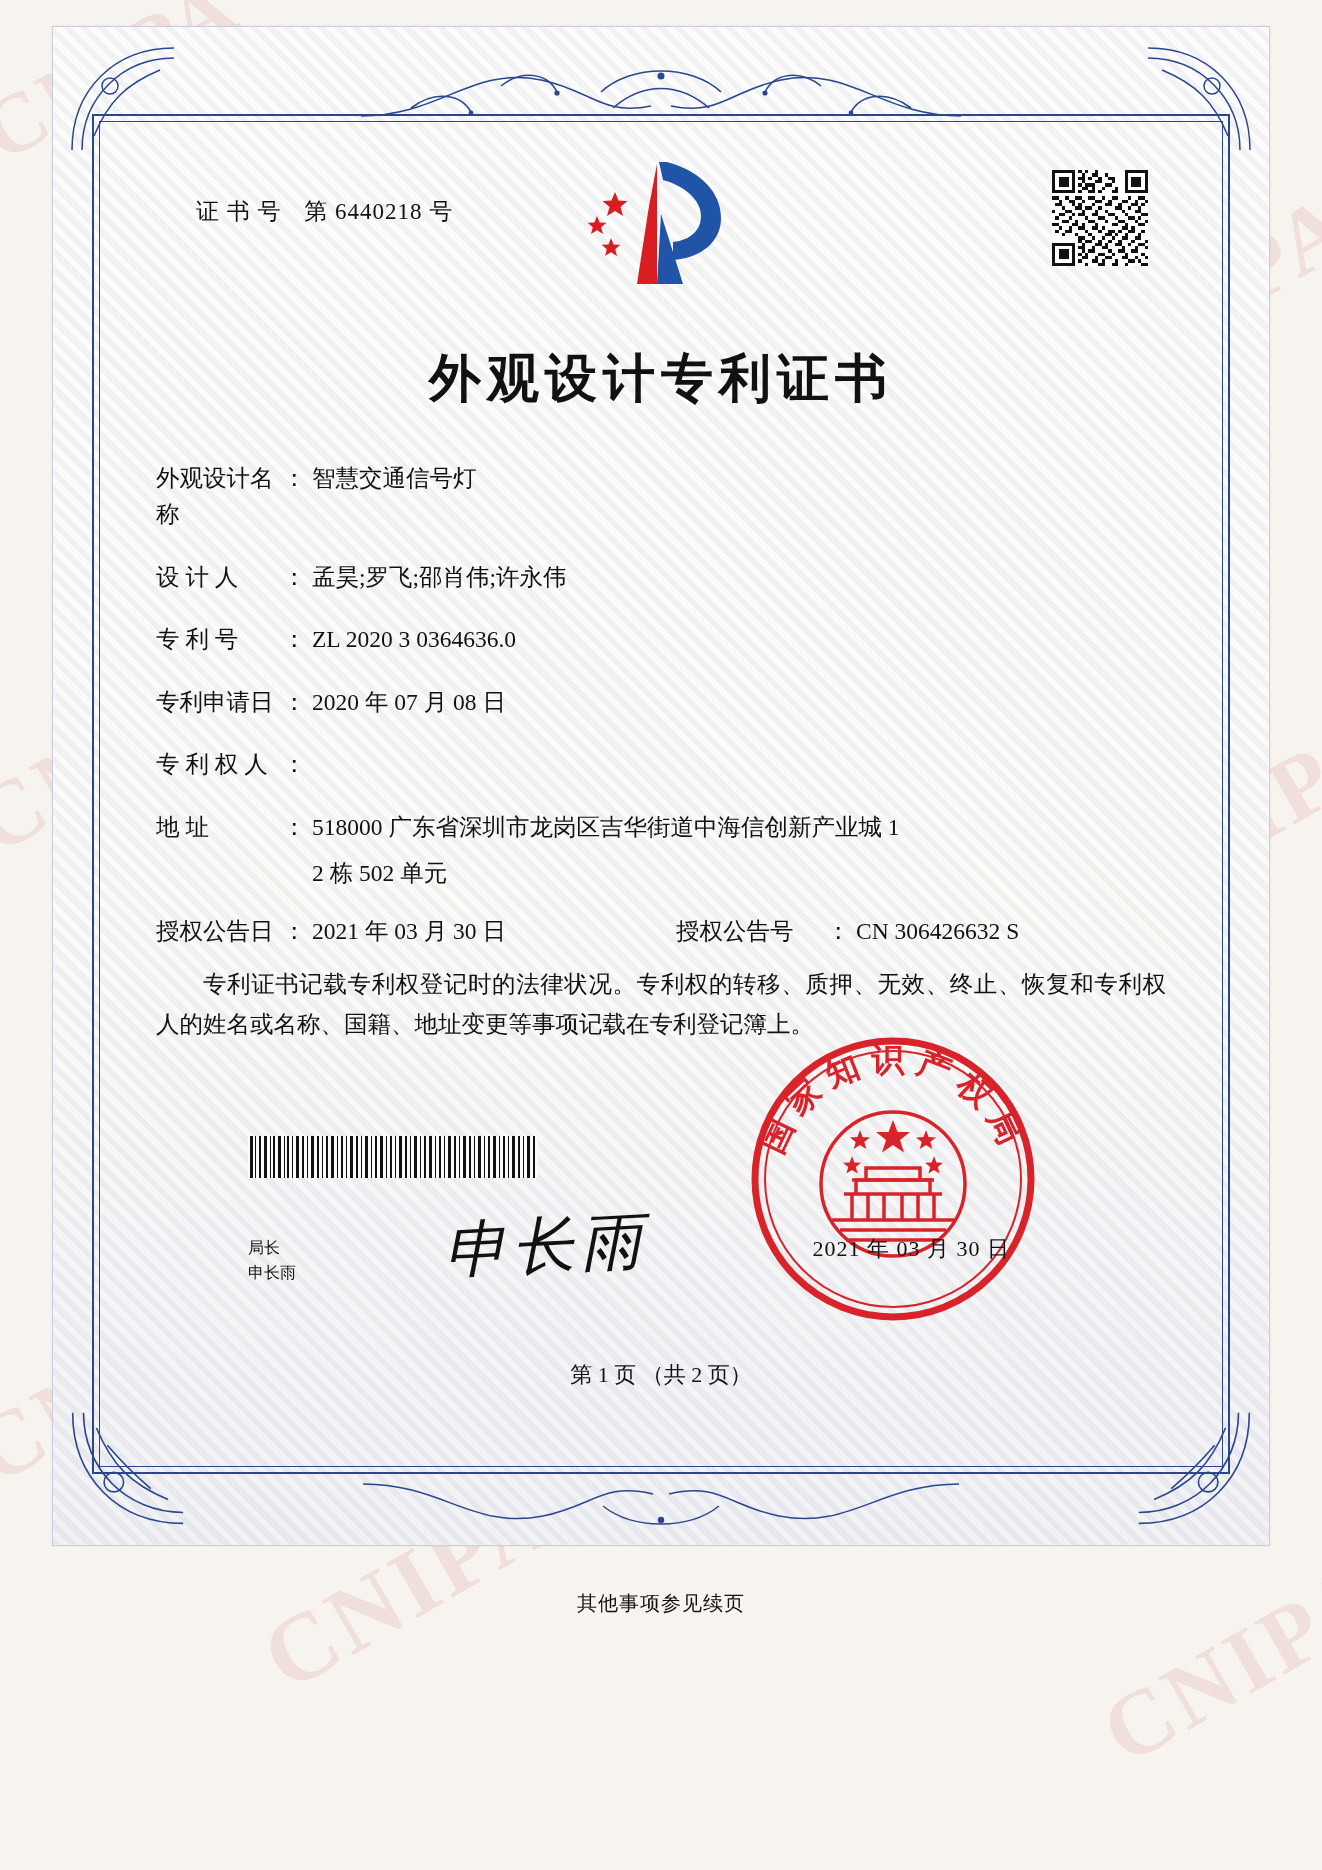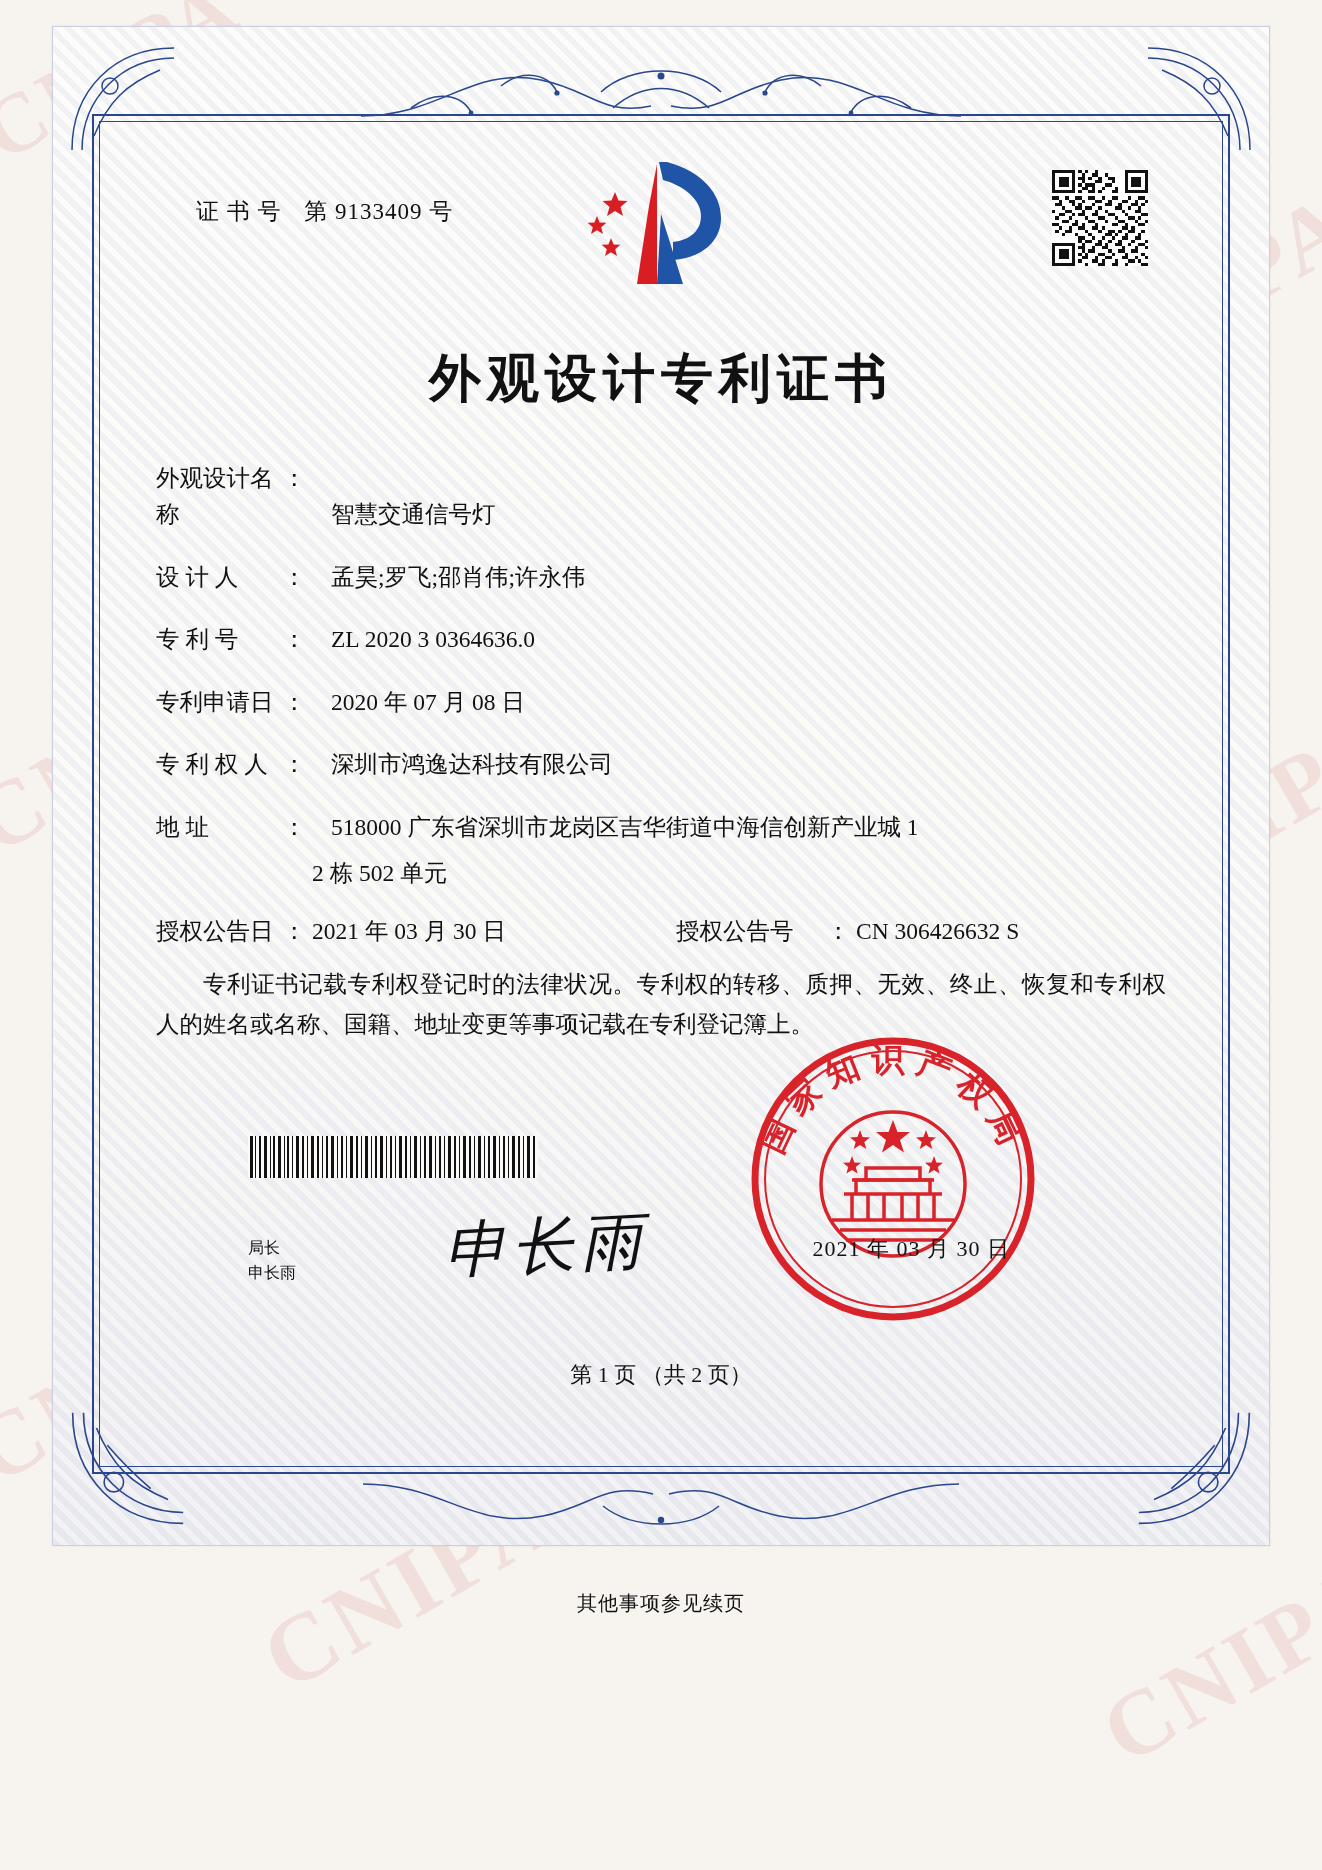--- a/index.html
+++ b/index.html
@@ -81,21 +81,21 @@
     color:#111;
     font-family:"DejaVu Serif","Liberation Serif",serif;
   }
 
   .fields{
     position:absolute;left:12px;right:12px;top:316px;
     font-size:23.5px;
     line-height:1.55;
     color:#111;
   }
-  .row{display:flex;align-items:flex-end;margin-bottom:26px;gap:19px;}
+  .row{display:flex;align-items:flex-start;margin-bottom:26px;}
   .lbl{
     width:152px;flex:0 0 152px;
     display:flex;justify-content:space-between;
     letter-spacing:0px;
   }
   .lbl span{display:inline-block;}
   .colon{margin:0 2px 0 0;}
   .val{flex:1;padding-left:4px;}
   .addr-second{padding-left:156px;margin-top:-20px;margin-bottom:26px;}
 
@@ -246,21 +246,21 @@
         <circle cx="46" cy="46" r="9"></circle>
         <path d="M40 80 C 52 66, 66 52, 80 40"></path>
       </g>
     </svg>
   </div>
 
   <div class="content">
 
     <div class="cert-no">
       <span>证 书 号</span>
-      <span style="margin-left:16px">第 9133409 号</span>
+      <span style="margin-left:16px">第 6440218 号</span>
     </div>
 
     <div class="qr">
       <svg width="96" height="96" viewBox="0 0 29 29" shape-rendering="crispEdges">
         <rect width="29" height="29" fill="#fff"></rect>
         <g fill="#111">
           <rect x="0" y="0" width="7" height="1"></rect>
             <rect x="0" y="6" width="7" height="1"></rect>
           <rect x="0" y="0" width="1" height="7"></rect>
             <rect x="6" y="0" width="1" height="7"></rect>
@@ -496,21 +496,20 @@
             <span class="colon">：</span>
         </div>
         <div class="val">2020 年 07 月 08 日</div>
       </div>
 
       <div class="row">
         <div class="lbl">
           <span>专 利 权 人</span>
             <span class="colon">：</span>
         </div>
-        <div class="val">深圳市鸿逸达科技有限公司</div>
       </div>
 
       <div class="row" style="margin-bottom:10px;">
         <div class="lbl">
           <span>地 址</span>
             <span class="colon">：</span>
         </div>
         <div class="val">518000 广东省深圳市龙岗区吉华街道中海信创新产业城 1</div>
       </div>
       <div class="addr-second" style="margin-top:0;margin-bottom:22px;">2 栋 502 单元</div>

